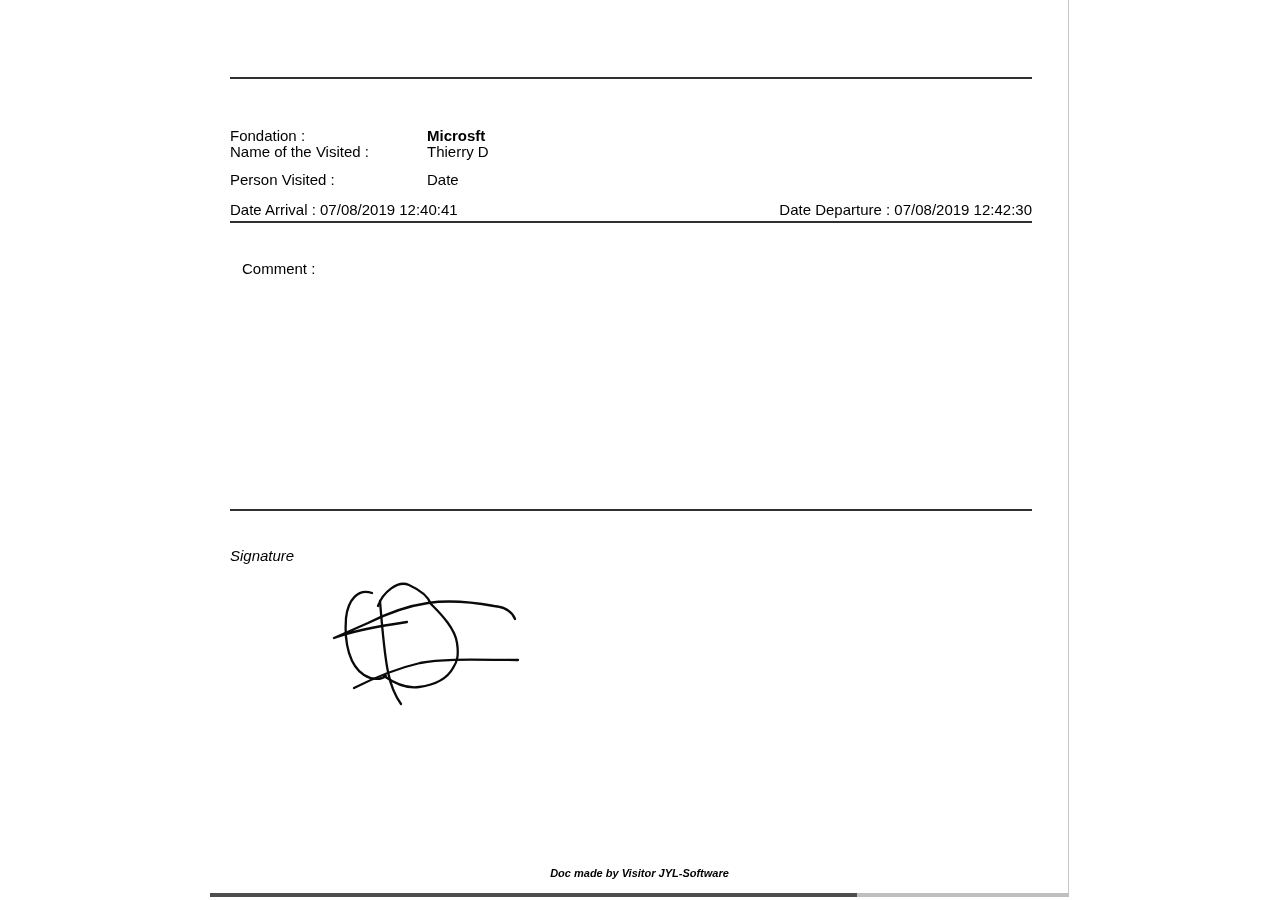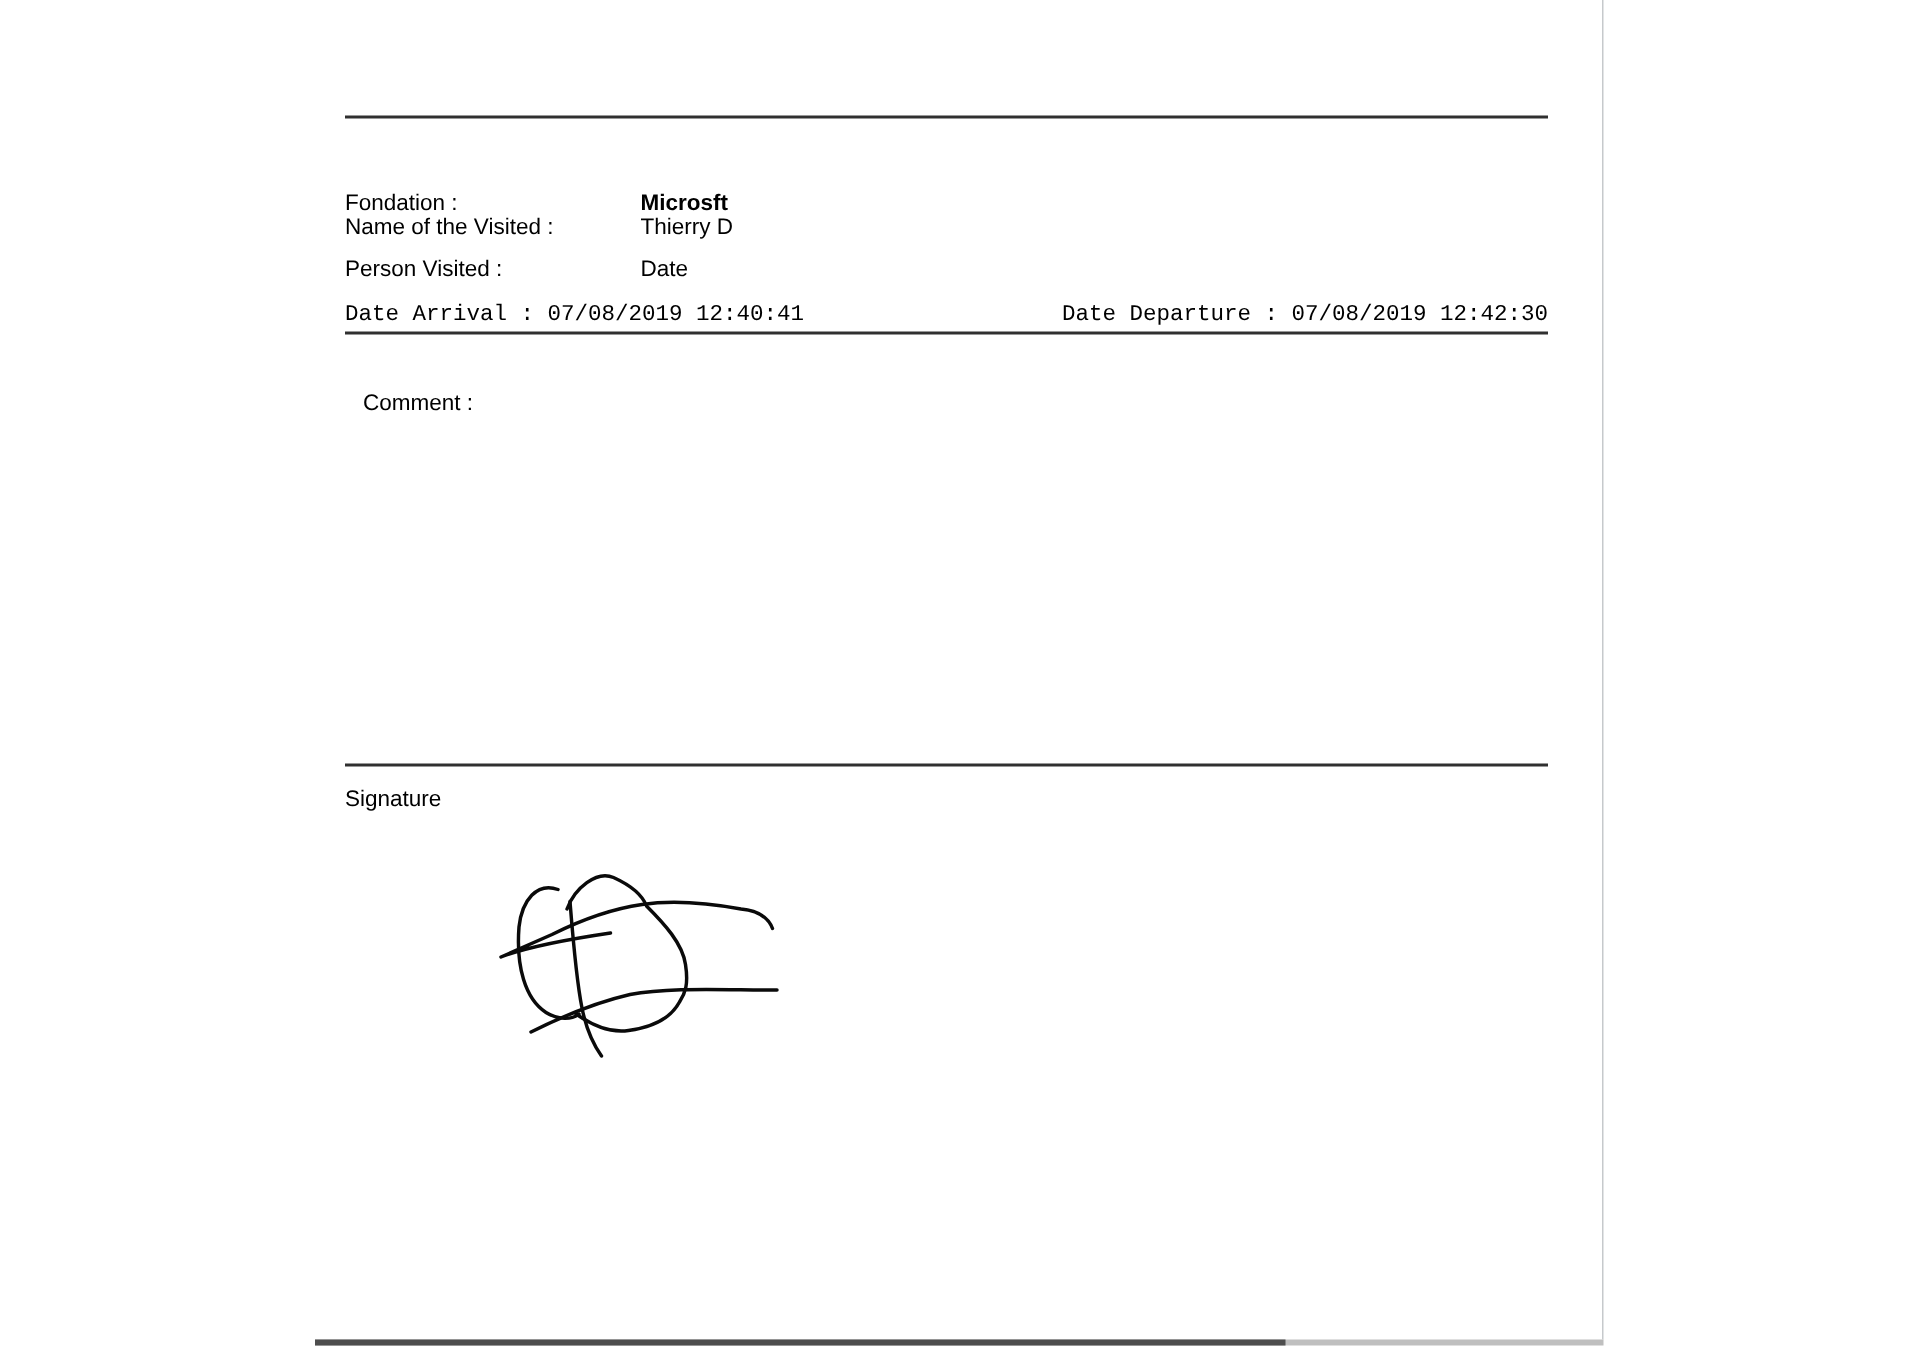--- a/index.html
+++ b/index.html
@@ -41,29 +41,29 @@
     position: absolute;
     font-size: 15px;
     line-height: 18px;
     white-space: nowrap;
   }
   .col-label { left: 230px; }
   .col-value { left: 427px; }
   .row-1 { top: 127px; }
   .row-2 { top: 143px; }
   .row-3 { top: 171px; }
-  .row-dates { top: 201px; font-family: Liberation Mono, monospace; }
+  .row-dates { top: 201px; }
   .value-bold { font-weight: bold; }
 
   .date-departure {
     left: auto;
     right: 248px;
   }
   .comment-label { top: 260px; margin-left: 12px; }
-  .signature-label { top: 524px; }
+  .signature-label { top: 547px; font-style: italic; }
 
   .signature-svg {
     position: absolute;
     left: 310px; top: 570px;
     width: 230px; height: 150px;
   }
 
   .footer-note {
     position: absolute;
     left: 210px; top: 867px;
@@ -122,20 +122,21 @@
   <div class="txt col-label signature-label">Signature</div>
 
   <svg class="signature-svg" viewBox="0 0 230 150" fill="none" xmlns="http://www.w3.org/2000/svg">
     <path fill="none" stroke-width="2.3" stroke-linecap="round" stroke-linejoin="round" stroke="#0a0a0a" d="M 62,23 C 48,18 38,30 36,48 C 34,74 40,96 54,105 C 62,110 71,110 76,106"></path>
     <path fill="none" stroke-width="2.3" stroke-linecap="round" stroke-linejoin="round" stroke="#0a0a0a" d="M 68,36 C 73,22 88,10 99,15 C 110,20 118,26 121,34 C 133,46 145,59 147,73 C 149,86 147,92 143,98 C 137,109 124,115 109,117 C 96,119 84,113 74,106"></path>
     <path fill="none" stroke-width="2.3" stroke-linecap="round" stroke-linejoin="round" stroke="#0a0a0a" d="M 205,49 C 202,41 194,37 184,36 C 162,32 138,30 118,33 C 97,36 78,43 58,53 L 24,68 C 42,61 70,56 97,52"></path>
     <path fill="none" stroke-width="2.3" stroke-linecap="round" stroke-linejoin="round" stroke="#0a0a0a" d="M 44,118 C 60,110 84,99 110,93 C 136,88 172,90 208,90"></path>
     <path fill="none" stroke-width="2.3" stroke-linecap="round" stroke-linejoin="round" stroke="#0a0a0a" d="M 70,31 C 72,56 74,82 78,102 C 81,117 86,127 91,134"></path>
   </svg>
 
+  <div class="footer-note">Doc made by Visitor JYL-Software</div>
 
   <div class="pane-divider"></div>
 
   <div class="hscrollbar-track">
     <div class="hscrollbar-thumb"></div>
   </div>
 
 </div>
 
 </body></html>

